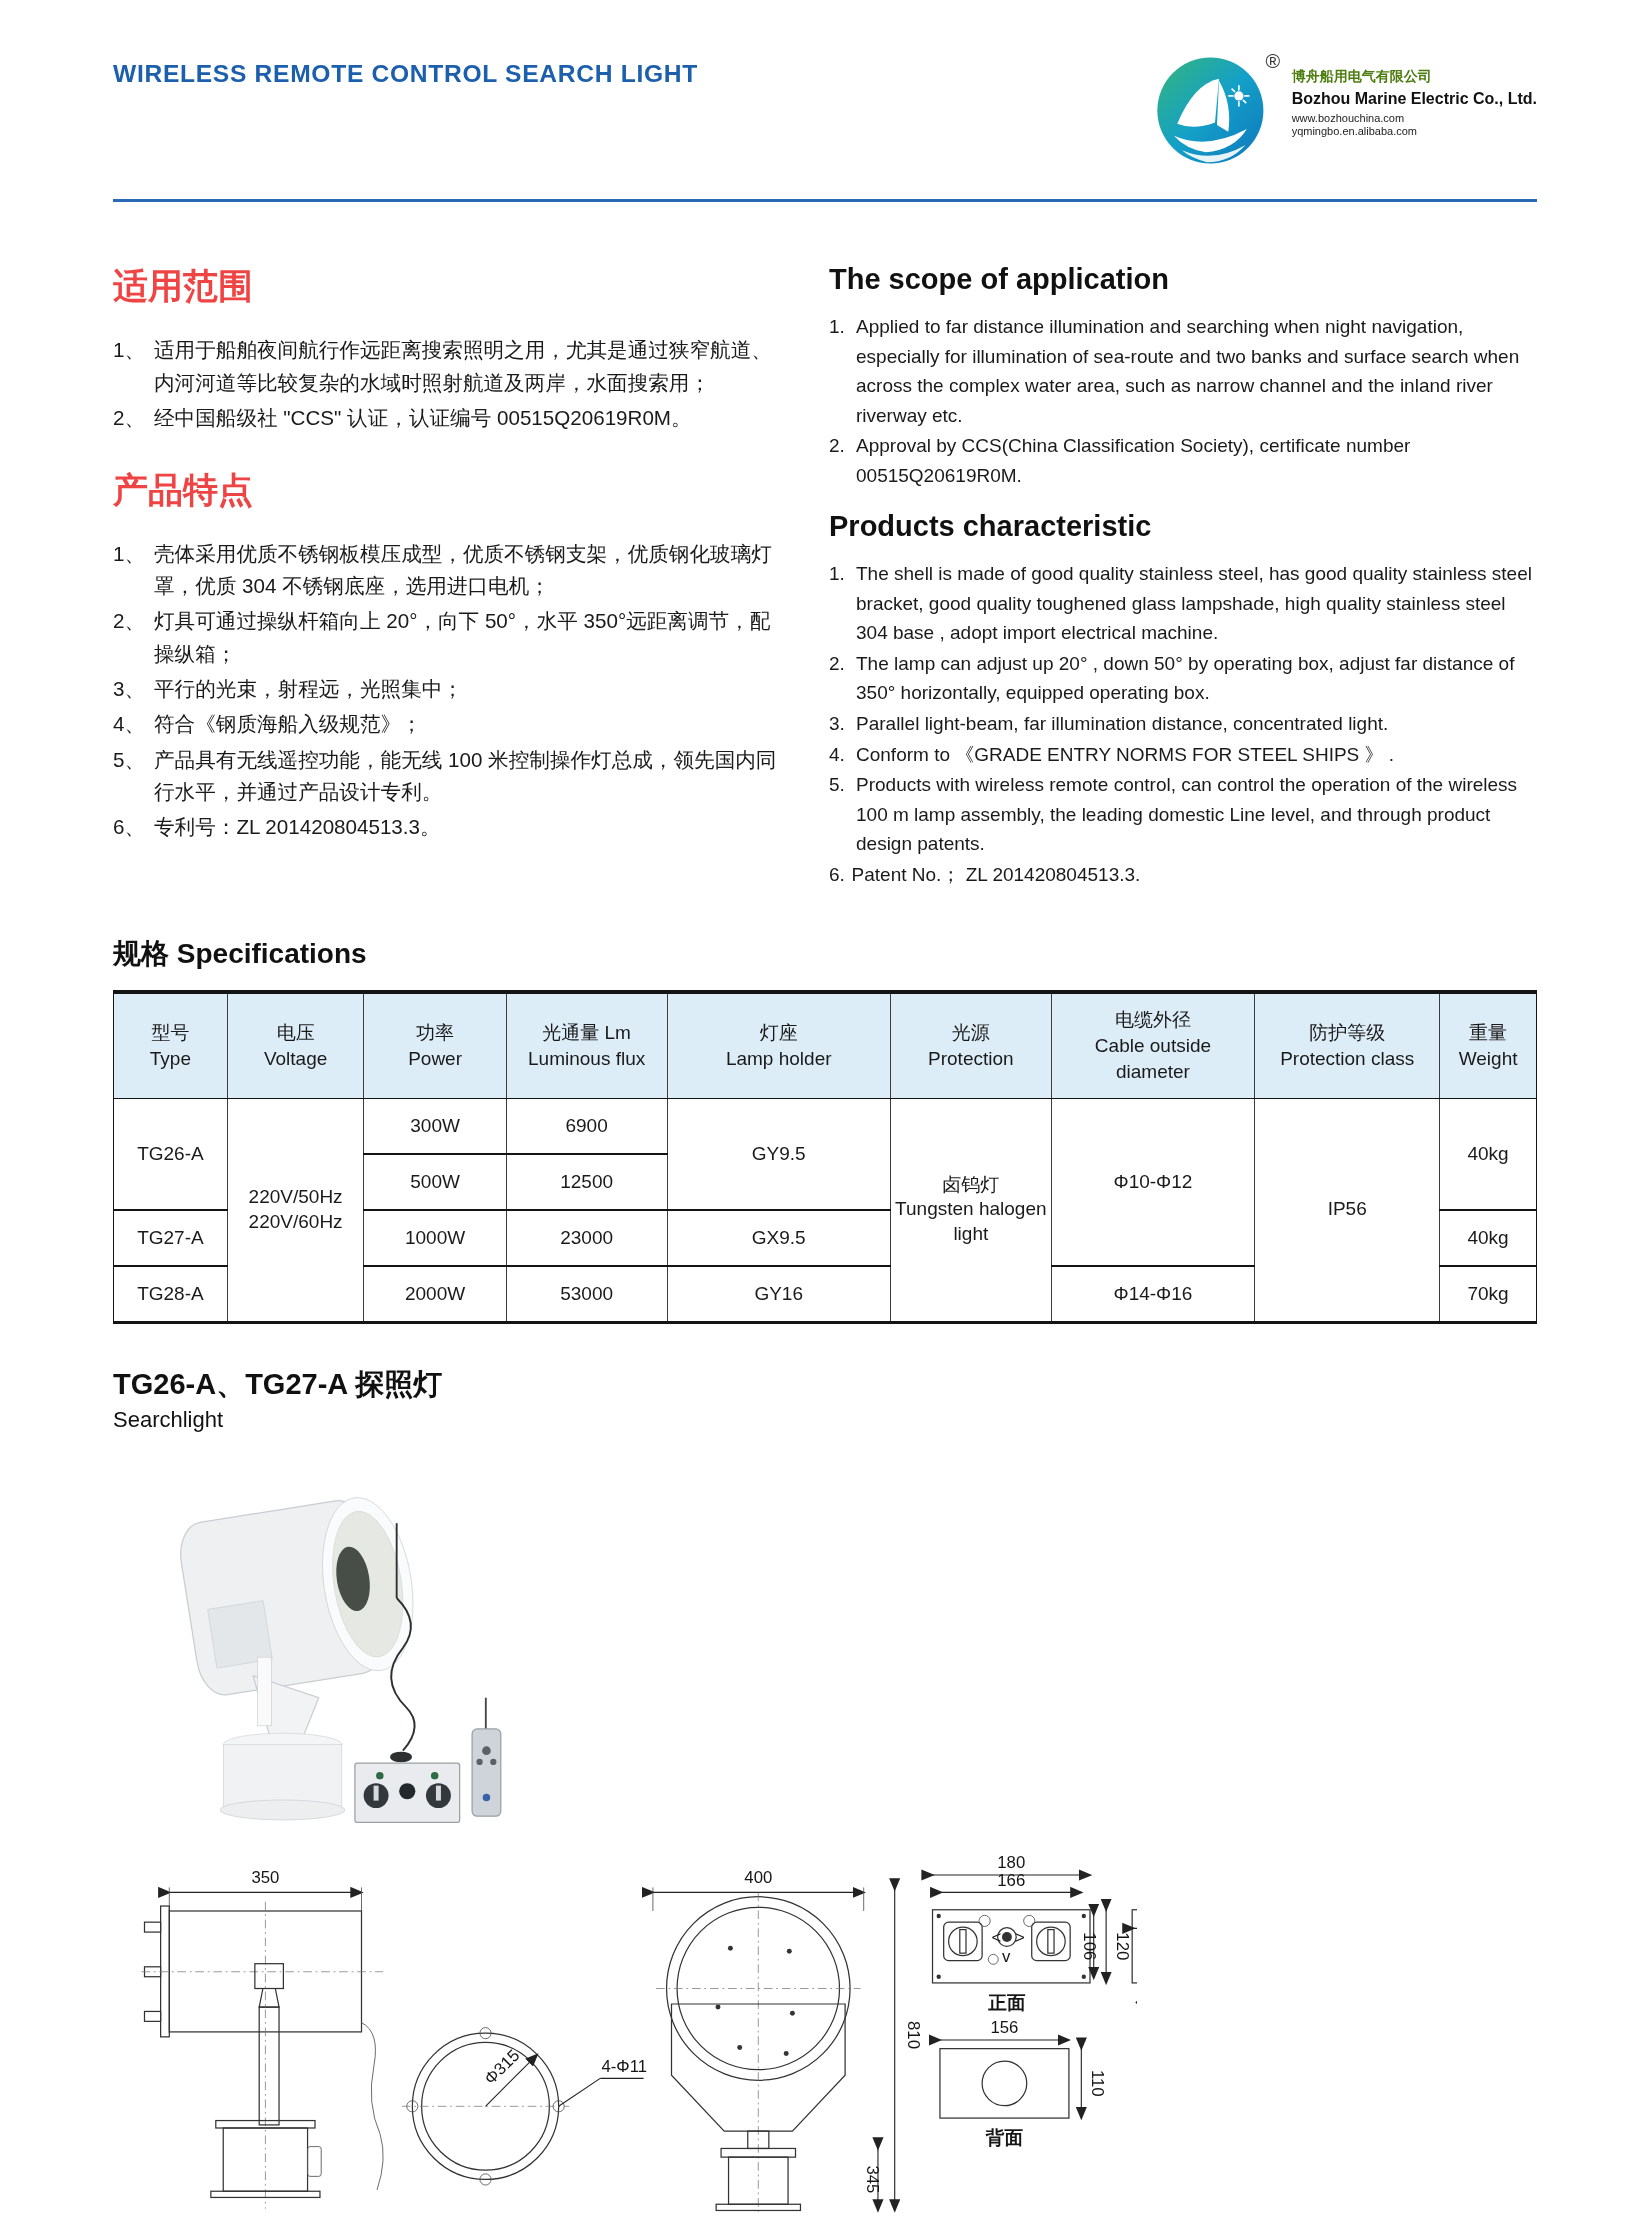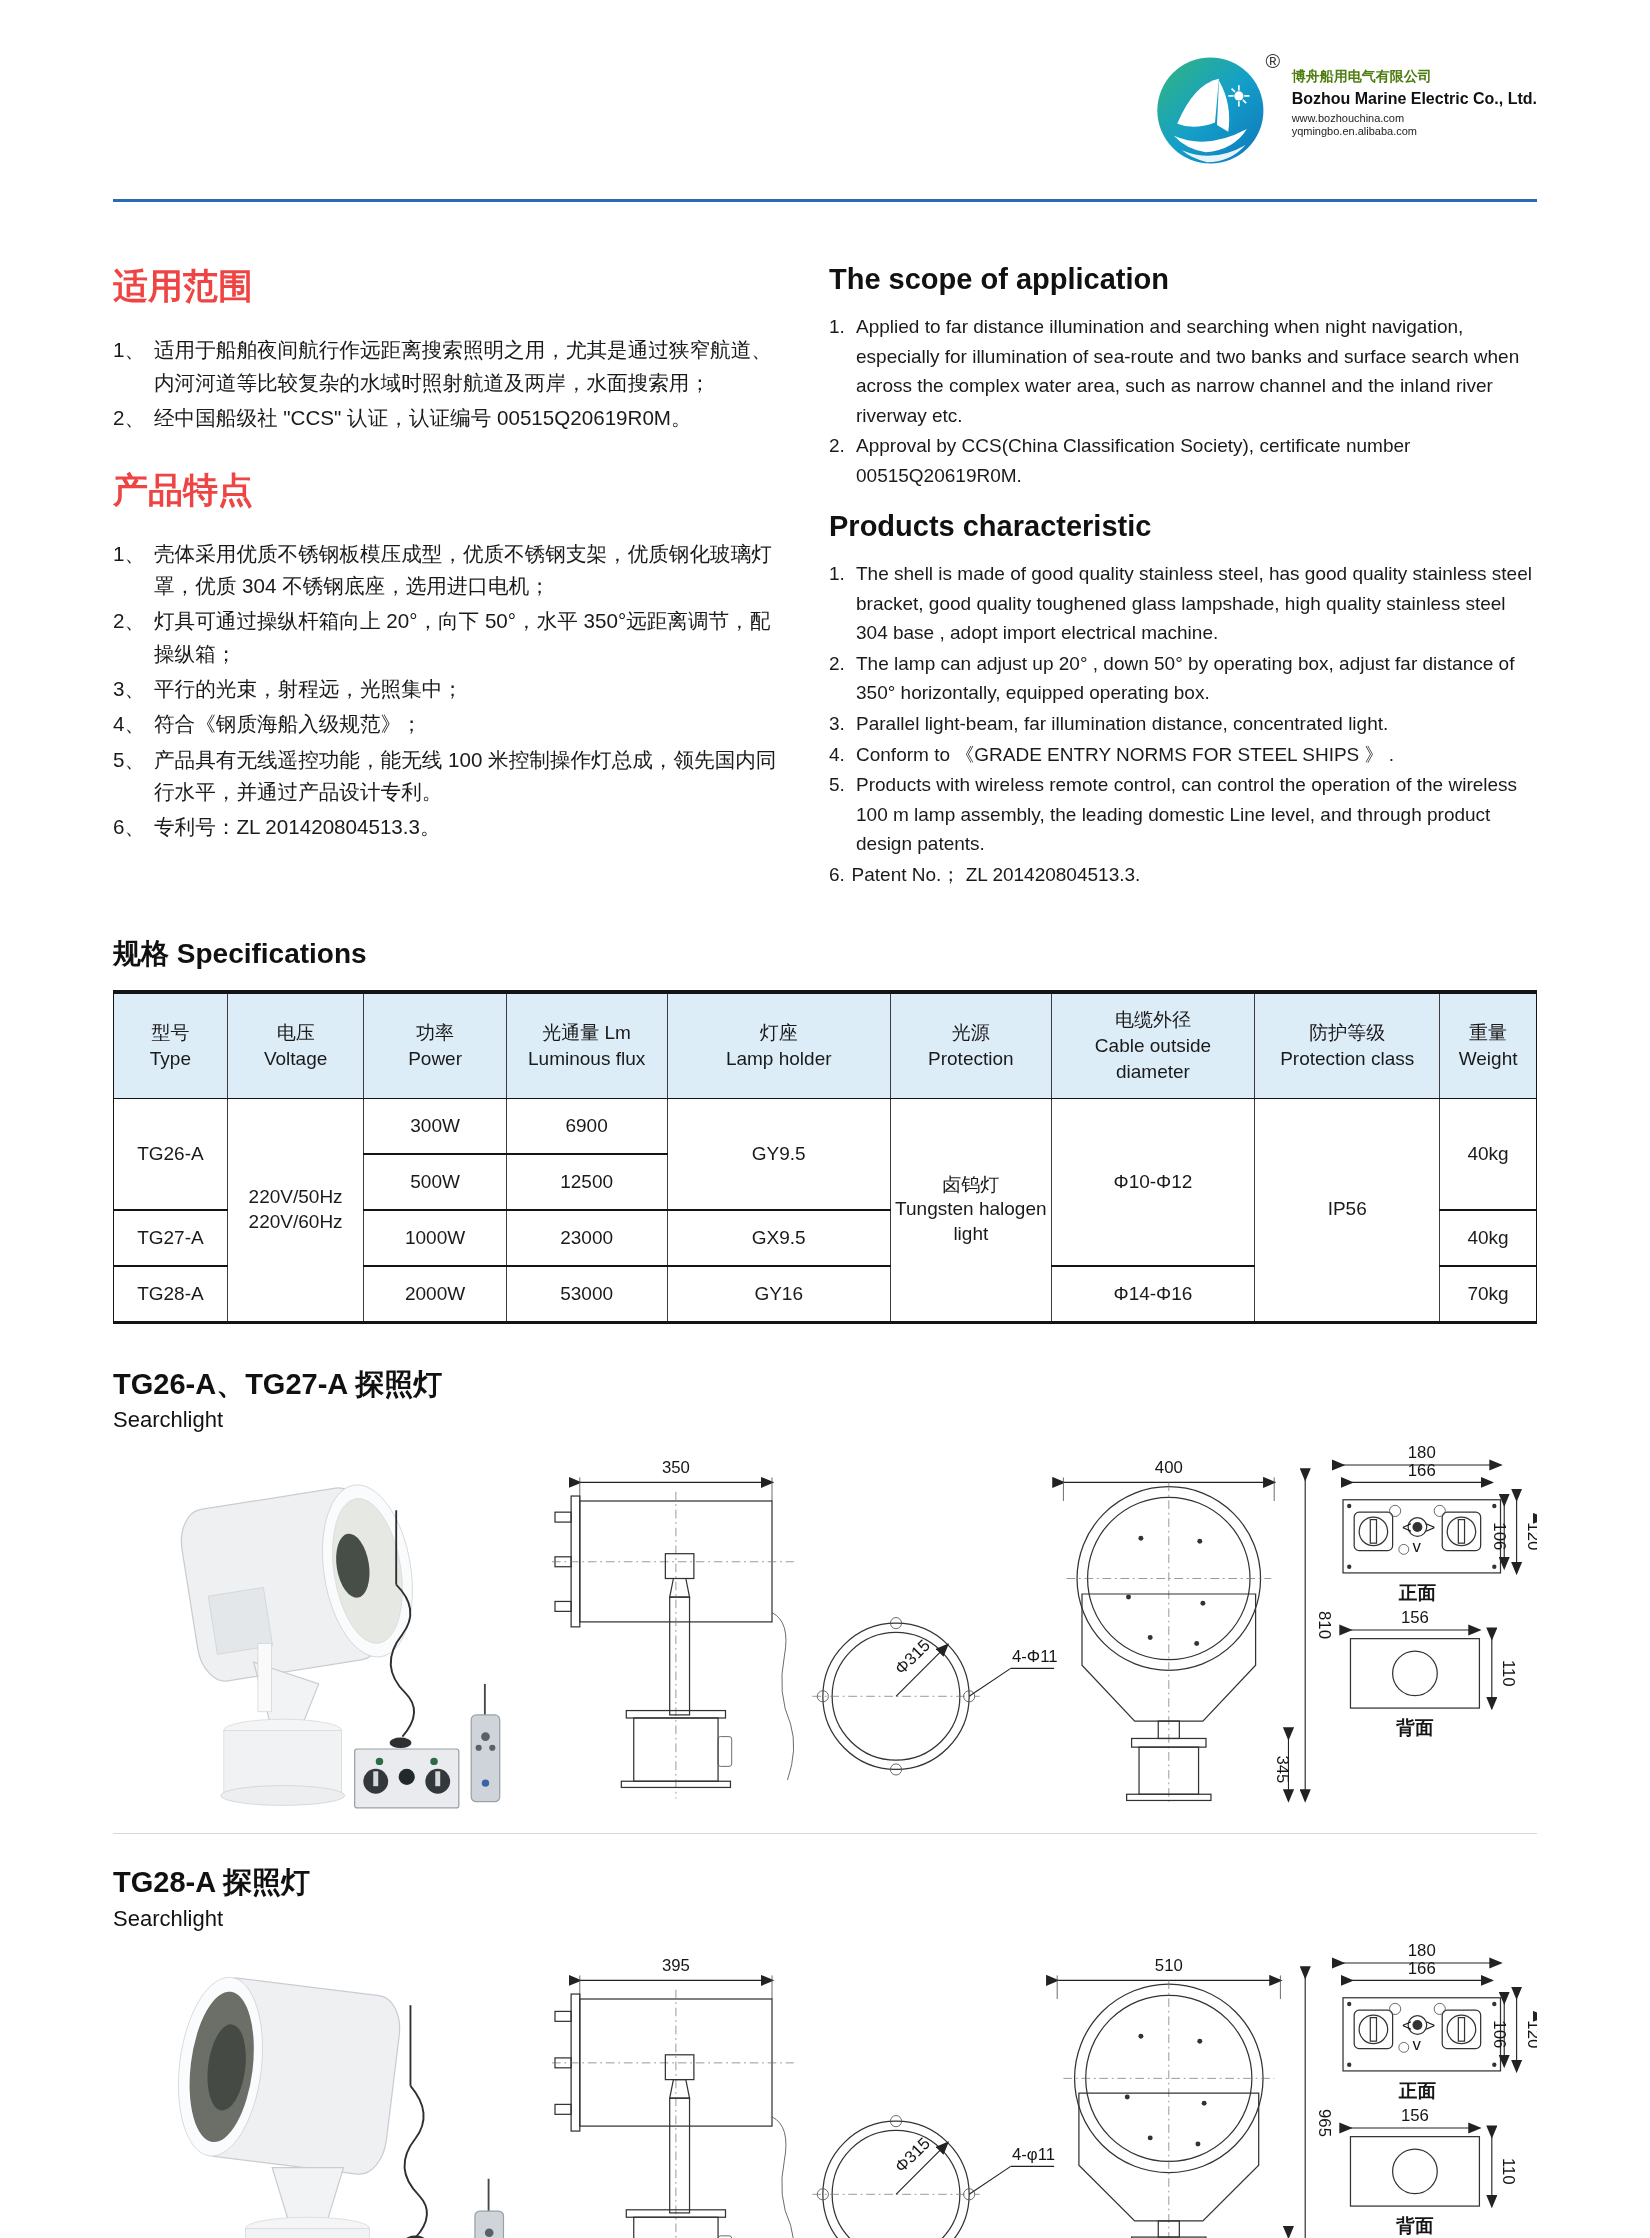--- a/index.html
+++ b/index.html
@@ -43,40 +43,41 @@
               border:0.7px solid #3c3c3c; border-bottom:2px solid #141414; padding:4px 2.7px; line-height:1.3; }
   .specs th:first-child, .specs td:first-child { border-left:1.3px solid #141414; }
   .specs th:last-child, .specs td:last-child { border-right:1.3px solid #141414; }
   .c-type{width:8.0%} .c-volt{width:9.6%} .c-pow{width:10.0%} .c-flux{width:11.3%}
   .c-hold{width:15.7%} .c-ill{width:11.3%} .c-cab{width:14.3%} .c-prot{width:13.0%} .c-wt{width:6.8%}
 
   
   .fig-title { font-size:29px; font-weight:bold; color:#111; }
   .fig-sub { font-size:22px; color:#111; margin-top:2.7px; }
   .fig-section { margin-top:41px; }
-  .fig-row { display:flex; align-items:flex-start; gap:22px; margin-top:5.3px; }
+  .fig-row { display:flex; align-items:flex-start; gap:11px; margin-top:5.3px;flex-direction:column; }
   .fig-photo { flex:0 0 399px; }
   .fig-drawings { flex:1; }
   .section-divider { border-bottom:1.3px solid #d8d8d8; margin-top:22.6px; }
 
   svg text { font-family:"Liberation Sans","DejaVu Sans",sans-serif; }
   .dim-text { font-size:27px; fill:#161616; }
   .view-label { font-size:30px; fill:#161616; font-weight:bold; }
   .draw { stroke:#333; fill:none; stroke-width:2; }
   .draw-thin { stroke:#555; fill:none; stroke-width:1.4; }
   .dimline { stroke:#222; stroke-width:1.8; fill:none; }
   .centerline { stroke:#777; stroke-width:1.2; stroke-dasharray:14 6 3 6; fill:none; }
 </style>
 </head>
 <body>
 
 <div class="page">
 
   <div class="header">
     <div>
+      <div class="title-en">WIRELESS REMOTE CONTROL SEARCH LIGHT</div>
     </div>
     <div class="logo-wrap">
       <svg width="126" height="133" viewBox="0 0 190 200">
         <defs>
           <linearGradient id="lg" x1="0" y1="0" x2="1" y2="1">
             <stop offset="0" stop-color="#35b57a"></stop>
               <stop offset="0.5" stop-color="#14a0c8"></stop>
               <stop offset="1" stop-color="#0e76bc"></stop>
           </linearGradient>
         </defs>

